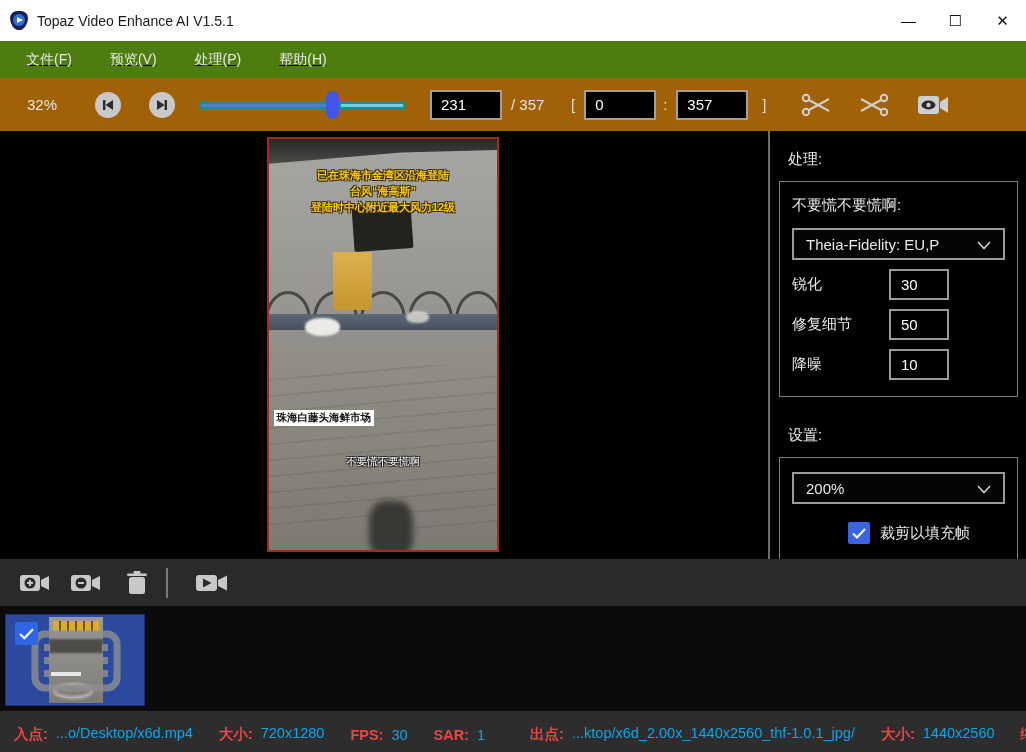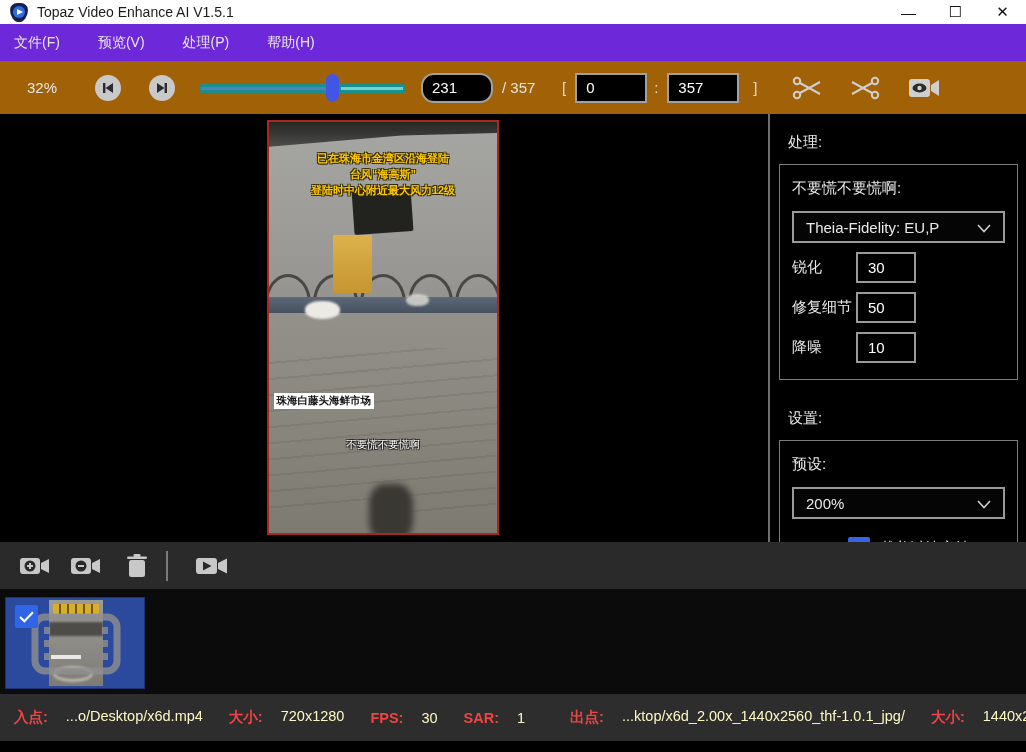--- a/index.html
+++ b/index.html
@@ -1,45 +1,45 @@
 <!DOCTYPE html>
 <html><head>
 <meta charset="utf-8">
 <style>
   * { margin:0; padding:0; box-sizing:border-box; }
   html,body { width:1026px; height:752px; background:#000; overflow:hidden;
               font-family:"Liberation Sans","DejaVu Sans",sans-serif; }
   .window { width:1026px; height:752px; display:flex; flex-direction:column; background:#000; }
 
   
-  .titlebar { height:24px; background:#ffffff; display:flex; align-items:center; padding-left:10px; flex:0 0 auto; }
+  .titlebar { height:41px; background:#ffffff; display:flex; align-items:center; padding-left:10px; flex:0 0 auto; }
   .applogo { width:18px; height:19px; position:relative; margin-right:9px; }
   .applogo .shield { position:absolute; inset:0; background:#18214d; border-radius:40% 40% 50% 50% / 35% 35% 65% 65%; }
   .applogo .orb { position:absolute; left:3px; top:3px; width:12px; height:12px; border-radius:50%; background:#2e6de0; }
   .applogo .tri { position:absolute; left:7px; top:6px; width:0; height:0; border-left:6px solid #fff; border-top:3.5px solid transparent; border-bottom:3.5px solid transparent; }
   .apptitle { font-size:14px; color:#1b1b1b; }
   .wincontrols { margin-left:auto; display:flex; height:100%; }
   .winbtn { width:47px; height:100%; display:flex; align-items:center; justify-content:center; font-size:15px; color:#111; cursor:default; }
 
   
-  .menubar { height:37px; background:#6d28d9; display:flex; align-items:center; padding-left:10px; gap:30px; flex:0 0 auto; }
+  .menubar { height:37px; background:#4d7c0f; display:flex; align-items:center; padding-left:22px; gap:30px; flex:0 0 auto;text-decoration:underline; }
   .menuitem { color:#e8e8e8; font-size:14px; padding:3px 4px; }
 
   
   .toolbar { height:53px; background:#a16207; display:flex; align-items:center; flex:0 0 auto; color:#e5e5e5; font-size:15px; }
   .zoomlabel { margin-left:27px; width:40px; }
   .circbtn { width:26px; height:26px; border-radius:50%; background:#c9c9c9; display:flex; align-items:center; justify-content:center; margin-left:28px; }
   .circbtn svg { display:block; }
   .slider { position:relative; width:207px; height:28px; margin-left:24px; }
   .slider .track { position:absolute; left:0; right:0; top:10px; height:9px; background:#1a8f8c; border-radius:4px; }
   .slider .fill-left { position:absolute; left:2px; top:13px; height:3px; background:#4f82c2; }
   .slider .fill-right { position:absolute; top:13px; height:3px; background:#6fd3cf; right:3px; }
   .slider .handle { position:absolute; top:0; width:13px; height:28px; border-radius:7px; background:#4156e4; }
   .framebox { width:72px; height:30px; background:#000; border:2px solid #a0a0a0; color:#fff; font-size:15px; padding-left:9px; font-family:inherit; }
-  .fb-cur { margin-left:15px;border-radius:13px; }
+  .fb-cur { margin-left:24px; }
   .totallabel { margin-left:9px; width:46px; }
   .bracket { margin-left:14px; color:#dcdcdc; }
   .rangebox { margin-left:9px; }
   .colon { margin-left:7px; }
   .toolicon { margin-left:28px; display:flex; align-items:center; }
   .toolicon:first-of-type { margin-left:0; }
 
   
   .main { height:428px; display:flex; flex:0 0 auto; background:#000; }
   .preview { flex:1; position:relative; background:#000; }
@@ -66,21 +66,21 @@
   .v-streak { position:absolute; left:0; top:55%; width:100%; height:40%; background:repeating-linear-gradient(175deg,transparent 0 14px,rgba(60,58,52,.12) 14px 16px); }
 
   
   .rightpanel { width:256px; background:#000; color:#e9e9e9; font-size:15px; overflow:hidden; padding:0 8px 0 8px; }
   .sectiontitle { margin:19px 0 12px 10px; }
   .groupbox { border:1px solid #7c7c7c; padding:14px 12px 16px 12px; margin-left:1px; }
   .groupbox.cut { border-bottom:none; padding-bottom:24px; }
   .fieldlabel { margin-bottom:13px; }
   .dropdown { height:32px; border:2px solid #9a9a9a; background:#050505; display:flex; align-items:center; padding:0 12px; }
   .dropdown .chev { margin-left:auto; color:#cfcfcf; }
-  .paramrow { display:flex; align-items:center; margin-top:9px; }
+  .paramrow { display:flex; align-items:center; margin-top:9px;gap:33px; }
   .paramrow .plabel { width:64px; }
   .parambox { width:60px; height:31px; background:#000; border:2px solid #9a9a9a; color:#fff; font-size:15px; padding-left:10px; font-family:inherit; }
   .checkrow { display:flex; align-items:center; margin-top:18px; margin-left:56px; }
   .checkbox { width:22px; height:22px; background:#3b63e6; border-radius:2px; display:flex; align-items:center; justify-content:center; }
   .checklabel { margin-left:10px; }
 
   
   .bottombar { height:47px; background:#2a2a2a; display:flex; align-items:center; flex:0 0 auto; }
   .bicon { margin-left:19px; display:flex; align-items:center; }
   .bdivider { width:2px; height:30px; background:#7a7a7a; margin-left:17px; }
@@ -93,21 +93,21 @@
   .mt-cap { position:absolute; left:4px; top:4px; width:46px; height:10px; background:repeating-linear-gradient(90deg,#d8ae2c 0 6px,#6b5a14 6px 8px); filter:blur(.5px); }
   .mt-band { position:absolute; left:0; top:22px; width:100%; height:14px; background:#4e4c48; filter:blur(1px); }
   .mt-label { position:absolute; left:2px; top:55px; width:30px; height:4px; background:#e8e8e8; }
   .mt-coil { position:absolute; left:4px; top:66px; width:40px; height:16px; border:3px solid #b9b7ae; border-radius:50%; filter:blur(1px); }
   .filmicon { position:absolute; left:25px; top:15px; opacity:.8; }
 
   
   .statusbar { height:47px; background:#2d2d2d; display:flex; align-items:center; padding-left:14px; flex:0 0 auto; font-size:14.5px; color:#dedede; white-space:nowrap; }
   .stat { display:flex; }
   .stat .lbl { font-weight:bold; color:#ef4444; }
-  .stat .val { margin-left:18px; color:#fef9c3; }
+  .stat .val { margin-left:8px; color:#0ea5e9; }
   .gap26 { margin-left:26px; } .gap45 { margin-left:45px; }
 </style>
 </head>
 <body>
 
 <div class="window">
 
   <div class="titlebar">
     <div class="applogo">
       <div class="shield"></div>
@@ -240,21 +240,20 @@
         </div>
         <div class="paramrow">
           <div class="plabel">降噪</div>
           <input class="parambox" value="10" style="">
         </div>
       </div>
 
       <div class="sectiontitle" style="margin-top:29px;">设置:</div>
 
       <div class="groupbox cut">
-        <div class="fieldlabel">预设:</div>
         <div class="dropdown">
           <span>200%</span>
           <span class="chev">
             <svg width="14" height="9" viewBox="0 0 14 9" fill="none" stroke="#cfcfcf" stroke-width="1.6">
                 <path d="M1 1 L7 7.5 L13 1"></path>
               </svg>
           </span>
         </div>
         <div class="checkrow">
           <div class="checkbox">

